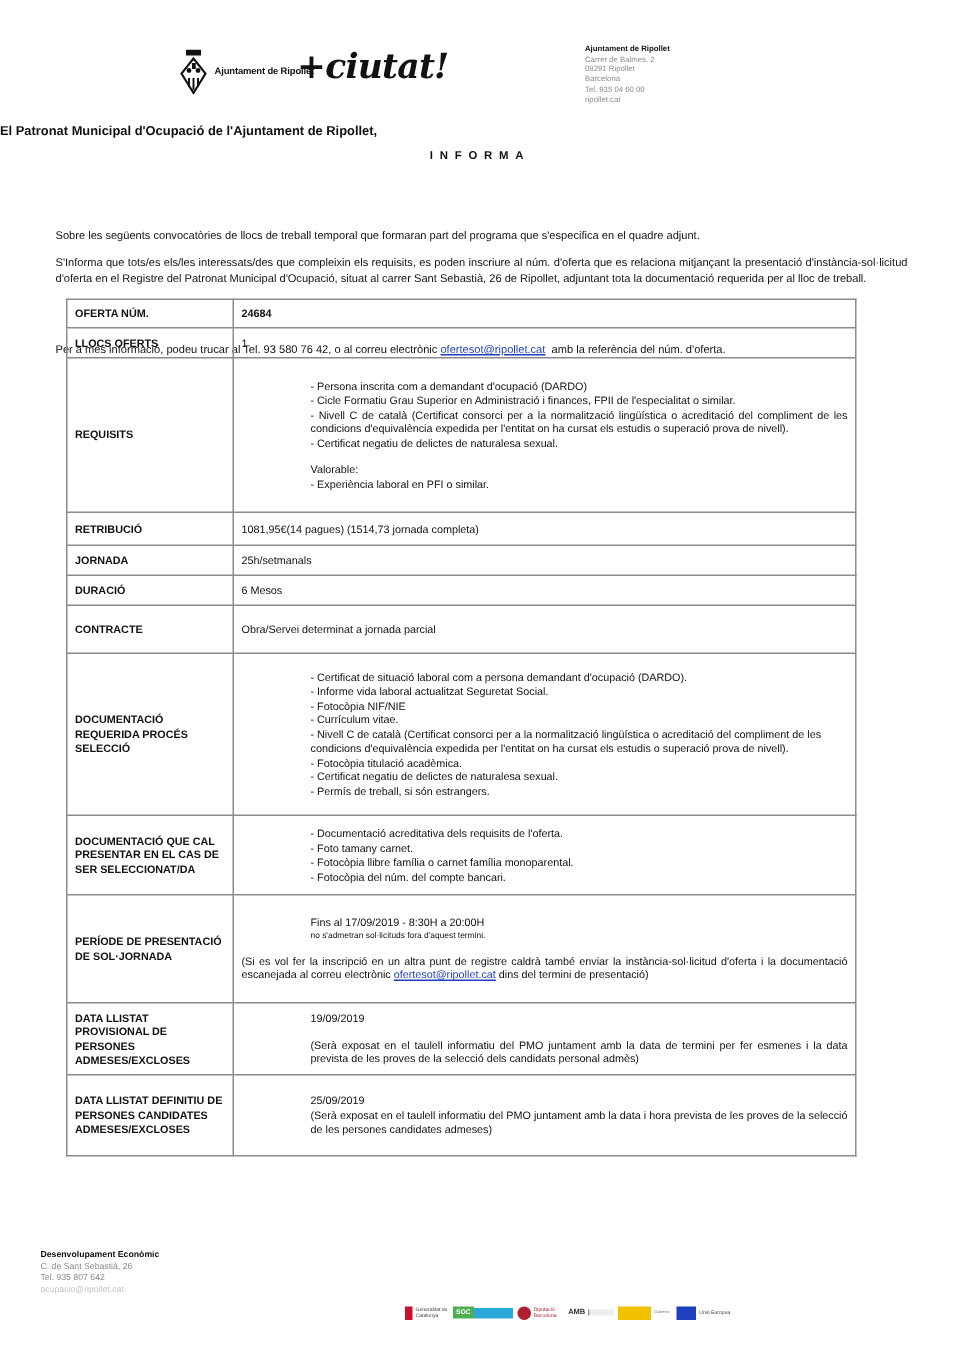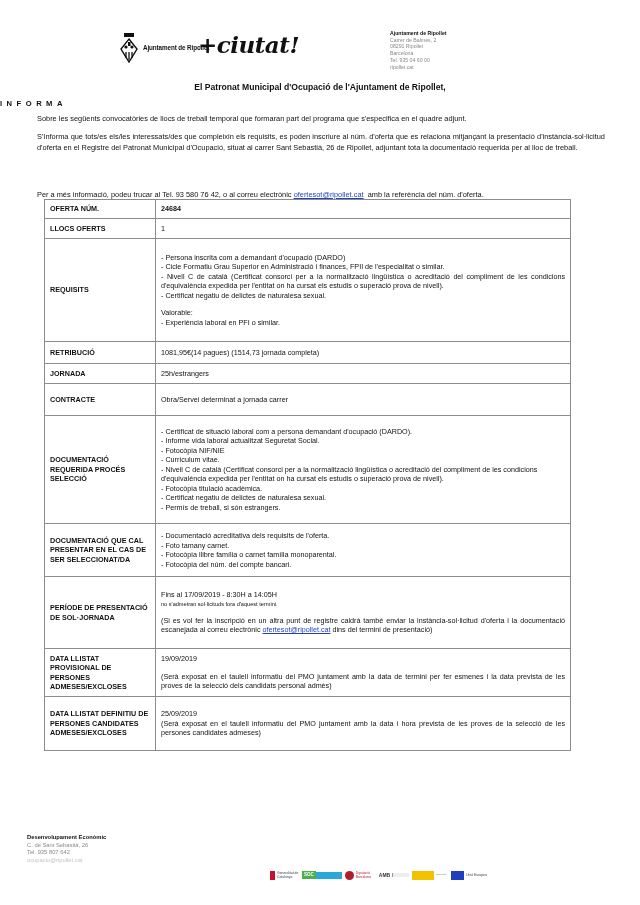--- a/index.html
+++ b/index.html
@@ -8,37 +8,37 @@
   .abs { position:absolute; }
 
   
   .logo-shield { left:120px; top:33px; width:18px; height:30px; }
   .logo-name { left:143px; top:44px; font-size:6.3px; font-weight:bold; letter-spacing:-0.1px; }
   .logo-ciutat { left:198px; top:32px; font-size:23px; font-weight:bold; font-style:italic;
                  font-family:"DejaVu Serif", serif; letter-spacing:-0.5px; line-height:26px; }
   .addr { left:390px; top:30px; font-size:5.2px; line-height:6.7px; color:#8a8a8a; }
   .addr .t { color:#111; font-weight:bold; }
 
-  .title { left:0; width:640px; top:82px; text-align:center; font-size:8.6px; font-weight:bold; }
-  .informa { left:0; width:640px; top:99px; text-align:left; font-size:7.6px; font-weight:bold; letter-spacing:4.5px; }
-
-  .para { left:37px; width:568px; font-size:7.4px; line-height:11px; text-align:justify; }
+  .title { left:0; width:640px; top:82px; text-align:left; font-size:8.6px; font-weight:bold; }
+  .informa { left:0; width:640px; top:99px; text-align:center; font-size:7.6px; font-weight:bold; letter-spacing:4.5px; }
+
+  .para { left:37px; width:568px; font-size:7.4px; line-height:11px; text-align:justify;margin-top:38px; }
   .p1 { top:113px; }
   .p2 { top:131px; }
   .p3 { top:189px; }
   a.mail { color:#1f3fbf; text-decoration:underline; }
 
   
   table.offer { position:absolute; left:44px; top:199px; width:527px;
                 border-collapse:collapse; font-size:7.2px; line-height:9.5px; }
   table.offer td { border:1px solid #8c8c8c; padding:1px 5px; vertical-align:middle; }
   table.offer td.k { width:100px; font-weight:bold; text-transform:none; }
   table.offer td.v { text-align:justify; }
   .small { font-size:5.6px; line-height:8px; }
-  .line { display:block; }
+  .line { display:block;margin-left:46px; }
   .gap { display:block; height:8px; }
 
   
   .foot { left:27px; top:834px; font-size:5.8px; line-height:7.6px; color:#8a8a8a; }
   .foot .t { color:#111; font-weight:bold; }
   .foot .em { color:#c4c4c4; }
   .sponsors { left:270px; top:868px; height:14px; display:flex; align-items:center; gap:3px; }
   .sp { height:10px; font-size:3.4px; line-height:4px; color:#444; display:flex; align-items:center; }
 </style>
 </head>
@@ -98,25 +98,29 @@
       <span class="line">Valorable:</span>
       <span class="line">- Experiència laboral en PFI o similar.</span>
     </td>
   </tr>
   <tr style="height:22px">
     <td class="k">RETRIBUCIÓ</td>
     <td class="v">1081,95€(14 pagues) (1514,73 jornada completa)</td>
   </tr>
   <tr style="height:20px">
     <td class="k">JORNADA</td>
-    <td class="v">25h/estrangers</td>
+    <td class="v">25h/setmanals</td>
+  </tr>
+  <tr style="height:20px">
+    <td class="k">DURACIÓ</td>
+    <td class="v">6 Mesos</td>
   </tr>
   <tr style="height:32px">
     <td class="k">CONTRACTE</td>
-    <td class="v">Obra/Servei determinat a jornada carrer</td>
+    <td class="v">Obra/Servei determinat a jornada parcial</td>
   </tr>
   <tr style="height:108px">
     <td class="k">DOCUMENTACIÓ REQUERIDA PROCÉS SELECCIÓ</td>
     <td class="v">
       <span class="line">- Certificat de situació laboral com a persona demandant d'ocupació (DARDO).</span>
       <span class="line">- Informe vida laboral actualitzat Seguretat Social.</span>
       <span class="line">- Fotocòpia NIF/NIE</span>
       <span class="line">- Currículum vitae.</span>
       <span class="line" style="text-align:left">- Nivell C de català (Certificat consorci per a la normalització lingüística o acreditació del compliment de les condicions d'equivalència expedida per l'entitat on ha cursat els estudis o superació prova de nivell).</span>
       <span class="line">- Fotocòpia titulació acadèmica.</span>
@@ -129,21 +133,21 @@
     <td class="v">
       <span class="line">- Documentació acreditativa dels requisits de l'oferta.</span>
       <span class="line">- Foto tamany carnet.</span>
       <span class="line">- Fotocòpia llibre família o carnet família monoparental.</span>
       <span class="line">- Fotocòpia del núm. del compte bancari.</span>
     </td>
   </tr>
   <tr style="height:72px">
     <td class="k">PERÍODE DE PRESENTACIÓ DE SOL·JORNADA</td>
     <td class="v">
-      <span class="line">Fins al 17/09/2019 - 8:30H a 14:05H</span>
+      <span class="line">Fins al 17/09/2019 - 8:30H a 20:00H</span>
       <span class="line small">no s'admetran sol·licituds fora d'aquest termini.</span>
       <span class="gap"></span>
       <span>(Si es vol fer la inscripció en un altra punt de registre caldrà també enviar la instància-sol·licitud d'oferta i la documentació escanejada al correu electrònic </span><a class="mail">ofertesot@ripollet.cat</a><span> dins del termini de presentació)</span>
     </td>
   </tr>
   <tr style="height:48px">
     <td class="k">DATA LLISTAT PROVISIONAL DE PERSONES ADMESES/EXCLOSES</td>
     <td class="v">
       <span class="line">19/09/2019</span>
       <span class="gap"></span>

